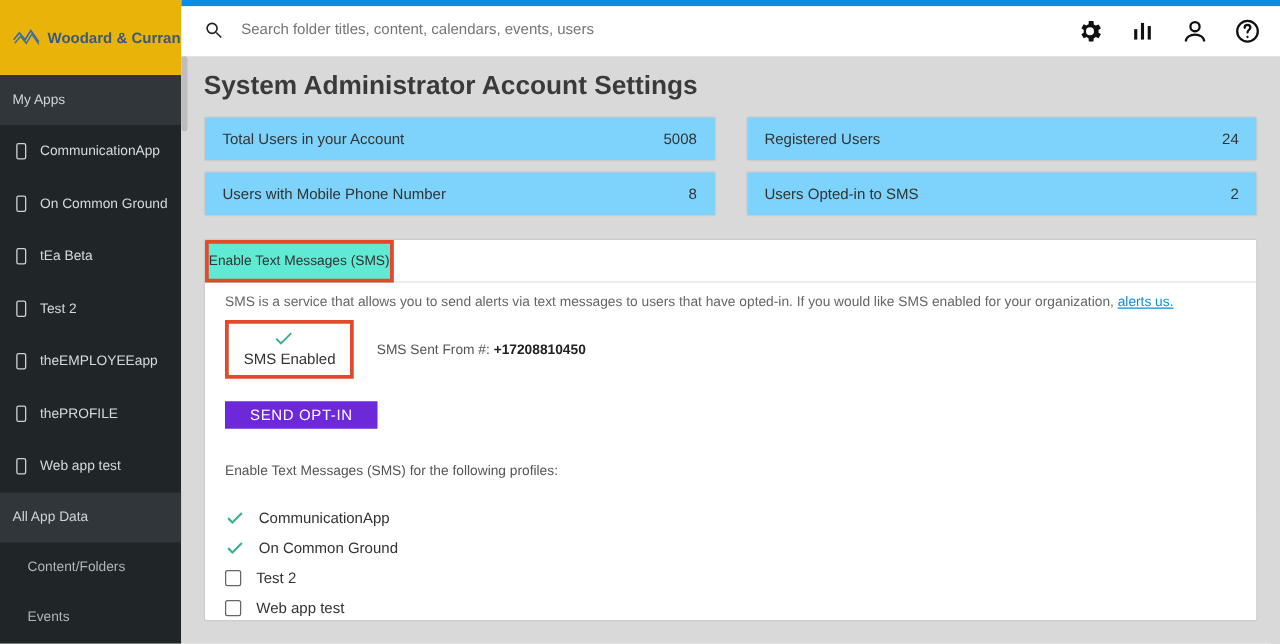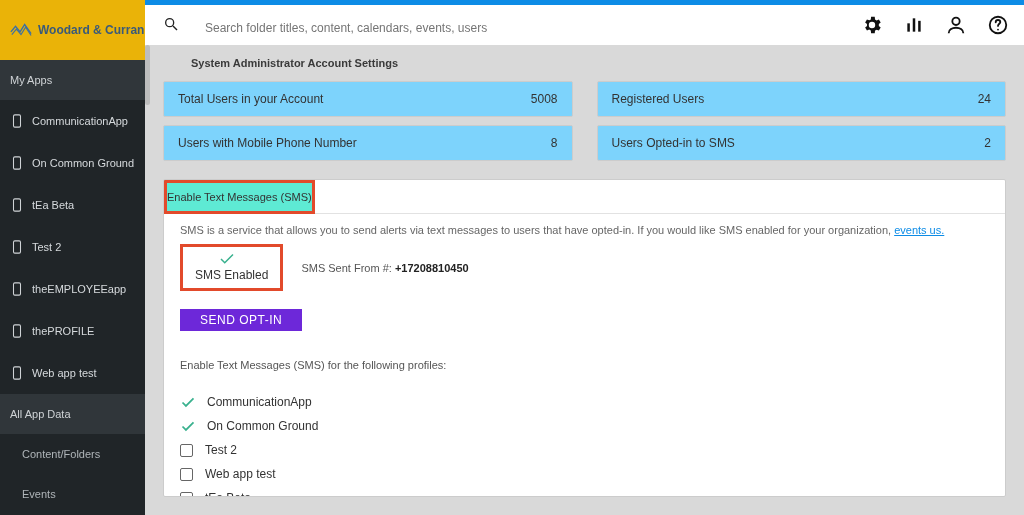--- a/index.html
+++ b/index.html
@@ -14,27 +14,27 @@
   .side-section-label { padding: 14px 10px; font-size: 11px; color: #cfd3d6; background:#30363a;}
   .side-item { display:flex; align-items:center; padding: 14px 10px; font-size:11px; color:#d6dadd; cursor:pointer; border-bottom: 0; }
   .side-item .icon { width:14px; height:14px; margin-right:8px; display:flex; align-items:center; justify-content:center;}
   .side-group-label { padding: 14px 10px; font-size:11px; color:#cfd3d6; background:#30363a; }
   .side-sub { padding: 14px 10px 14px 22px; font-size:11px; color:#afb5b9; cursor:pointer;}
 
   
   .main { flex:1; height:515px; background:#d9d9d9; position:relative; overflow:hidden;}
   .topstrip { height:5px; background:#0d8ce6; }
   .topbar { height:40px; background:#fff; display:flex; align-items:center; padding:0 14px 0 18px; }
-  .topbar .search-wrap { flex:1; display:flex; align-items:flex-end;gap:12px; }
+  .topbar .search-wrap { flex:1; display:flex; align-items:flex-start; }
   .topbar input { border:none; outline:none; font-size:12px; color:#888; margin-left:14px; width:400px;}
   .topbar-icons { display:flex; align-items:center; gap:18px; }
   .topbar-icons .ticon { width:24px; height:24px; display:flex; align-items:center; justify-content:center; cursor:pointer; color:#111;}
 
   .content { padding: 12px 18px 18px 18px; height: calc(515px - 45px); display:flex; flex-direction:column;}
-  h1.page-title { font-size:11px; font-weight:bold; color:#3a3a3a; margin-bottom:12px;margin-left:28px; }
+  h1.page-title { font-size:21px; font-weight:bold; color:#3a3a3a; margin-bottom:12px; }
 
   .stat-row { display:flex; gap:24px; margin-bottom:8px;}
   .stat-card { flex:1; background:#7dd3fc; border:1px solid #ccc; border-radius:2px; padding:10px 14px; display:flex; justify-content:space-between; font-size:12px;}
 
   .panel { margin-top:10px; background:#fff; border:1px solid #ccc; border-radius:2px; padding:0; flex:1; overflow:hidden;}
   .panel-header-hl { display:inline-block; border:3px solid #e24a2b; padding:8px 0; font-size:11px; margin:0 0 0 0; background:#5eead4;}
   .panel-inner { padding: 0 16px 16px 16px; }
   .divider { border-top:1px solid #e2e2e2; margin-top:-1px;}
   .sms-desc { font-size:11px; color:#666; padding: 10px 0 8px 0;}
   .sms-desc a { color:#0d8ce6; text-decoration:underline; cursor:pointer;}
@@ -200,21 +200,21 @@
       </div>
     </div>
 
     <div class="panel">
       <div style="padding:0;">
         <span class="panel-header-hl">Enable Text Messages (SMS)</span>
       </div>
       <div class="divider"></div>
       <div class="panel-inner">
         <div class="sms-desc">
-          <span>SMS is a service that allows you to send alerts via text messages to users that have opted-in. If you would like SMS enabled for your organization, </span><a>events us.</a>
+          <span>SMS is a service that allows you to send alerts via text messages to users that have opted-in. If you would like SMS enabled for your organization, </span><a>alerts us.</a>
         </div>
 
         <div class="sms-enabled-row">
           <span class="sms-enabled-box">
             <span class="checkmark"><svg width="16" height="12" viewBox="0 0 20 16">
                   <path d="M2 8 L7 13 L18 2" stroke="#39b18e" stroke-width="2" fill="none"></path>
                 </svg></span>
             <span>SMS Enabled</span>
           </span>
           <span class="sms-from">

